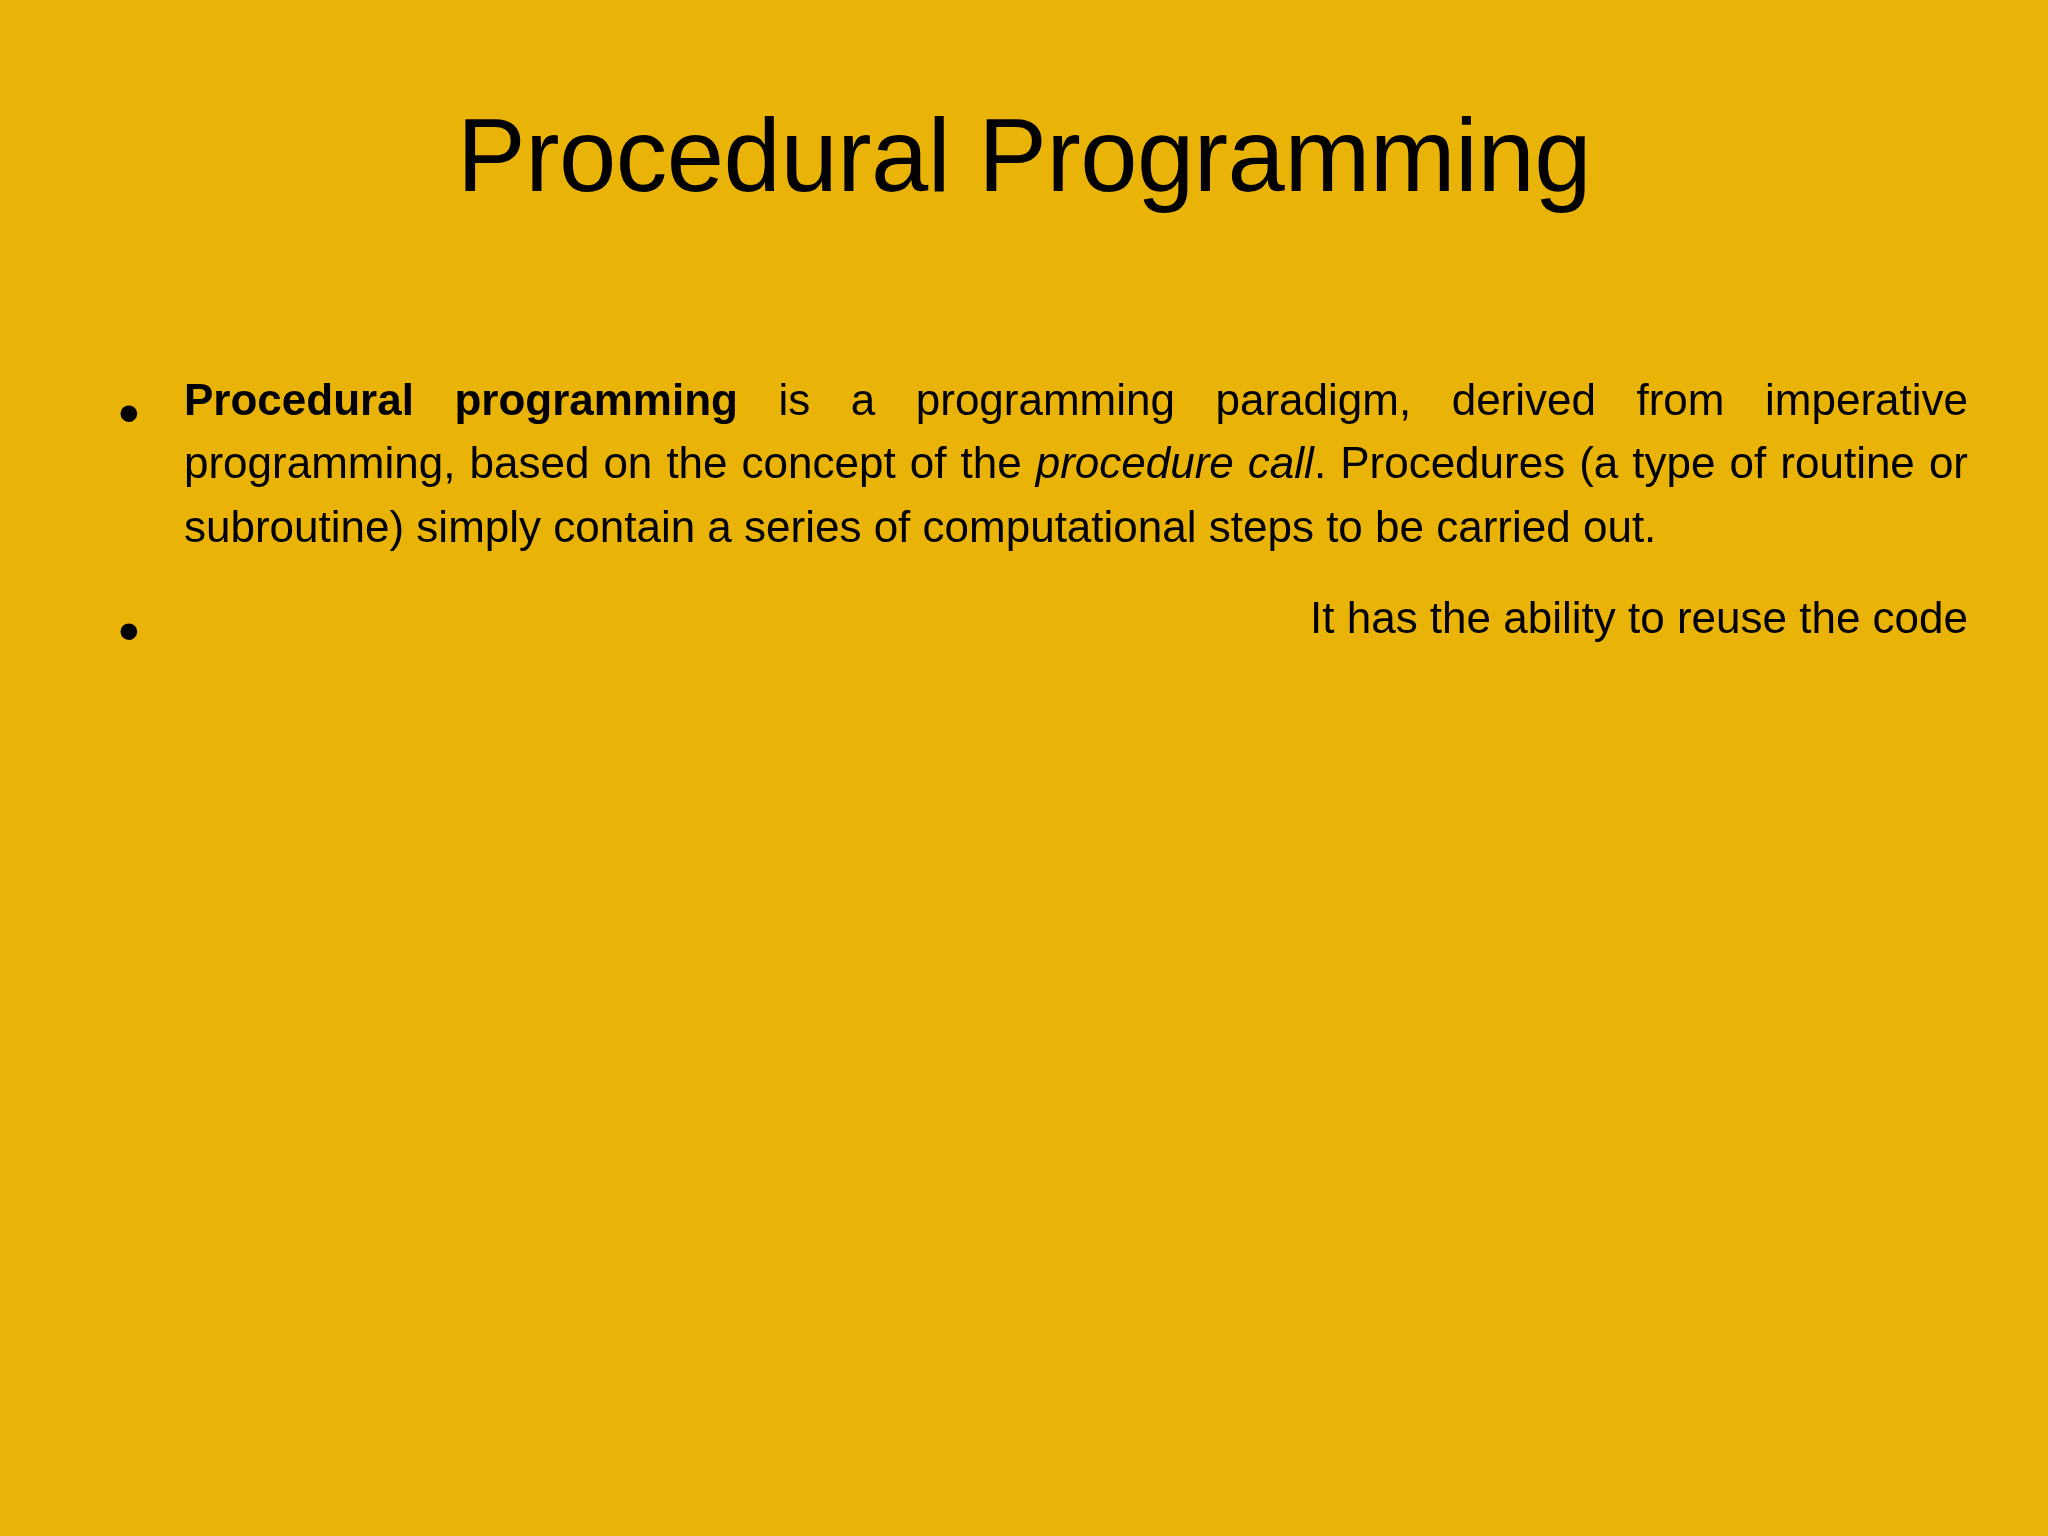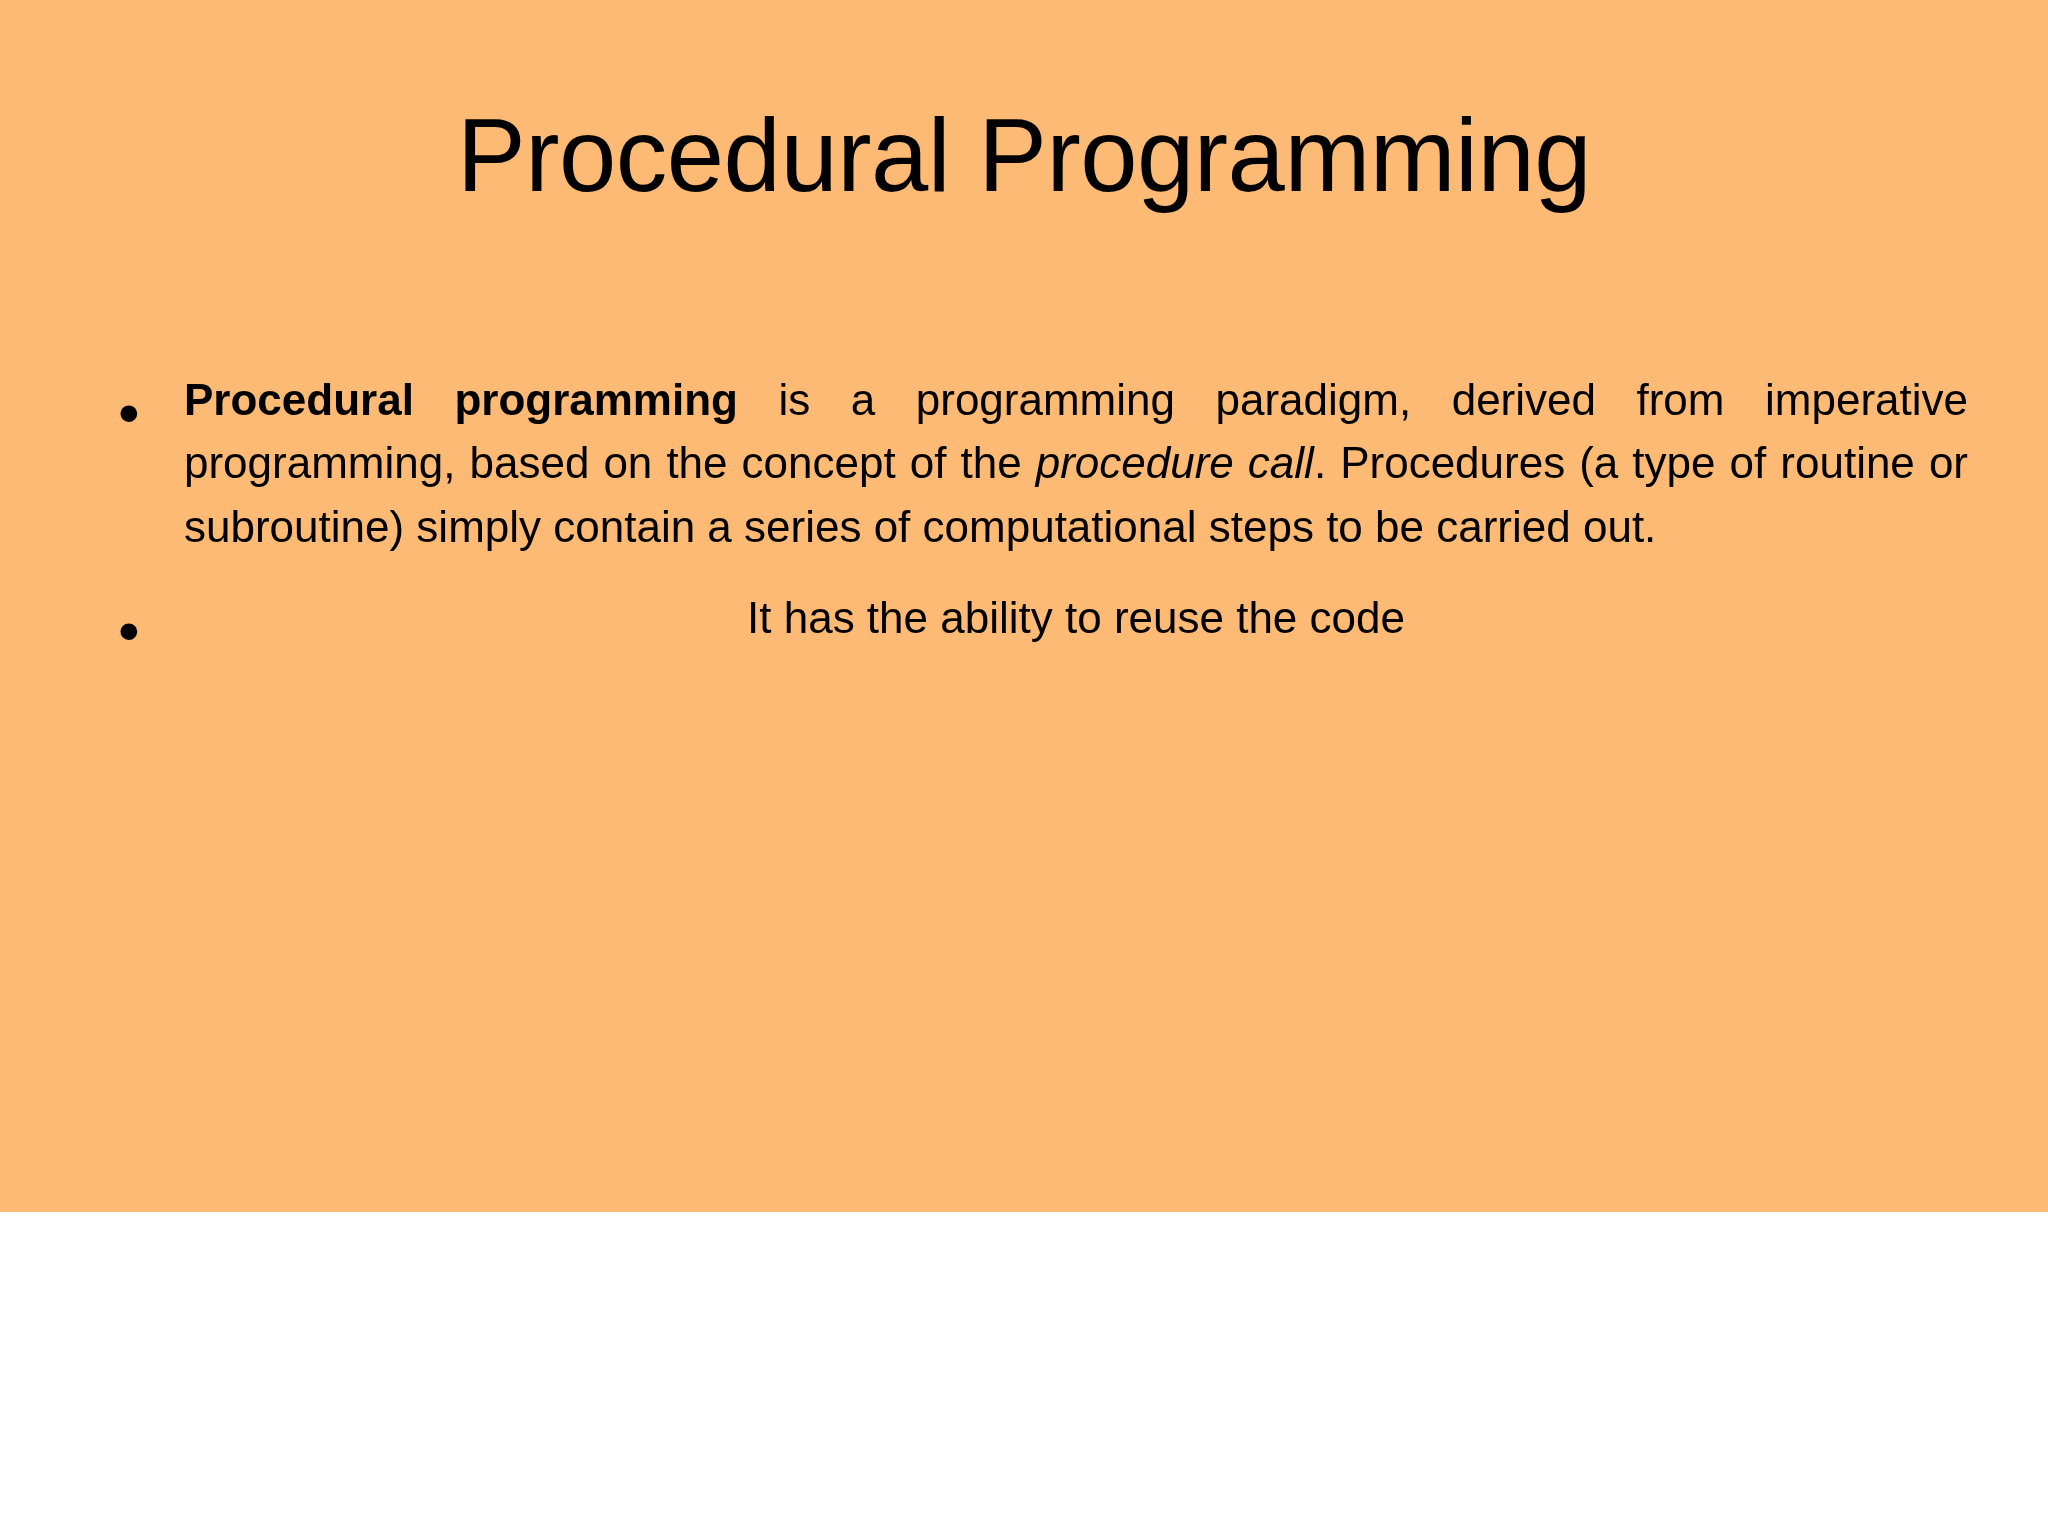--- a/index.html
+++ b/index.html
@@ -11,22 +11,22 @@
     width: 2048px;
     height: 1536px;
     overflow: hidden;
     font-family: "Liberation Sans", sans-serif;
     color: #000000;
   }
 
   .slide {
     position: relative;
     width: 2048px;
-    height: 1212px;
-    background: #fdba74;
+    height: 1536px;
+    background: #eab308;
     box-sizing: border-box;
   }
 
   
   .slide-title {
     position: absolute;
     left: 0;
     top: 96px;
     width: 2048px;
     text-align: center;
@@ -76,21 +76,21 @@
     color: #000000;
     text-align: justify;
     text-justify: inter-word;
     hyphens: none;
   }
 
   .bullet-text.para-justify {
     text-align: justify;
   }
   .bullet-text.para-left {
-    text-align: center;
+    text-align: right;
   }
 
   .bold {
     font-weight: bold;
   }
   .italic {
     font-style: italic;
   }
 </style>
 </head>

